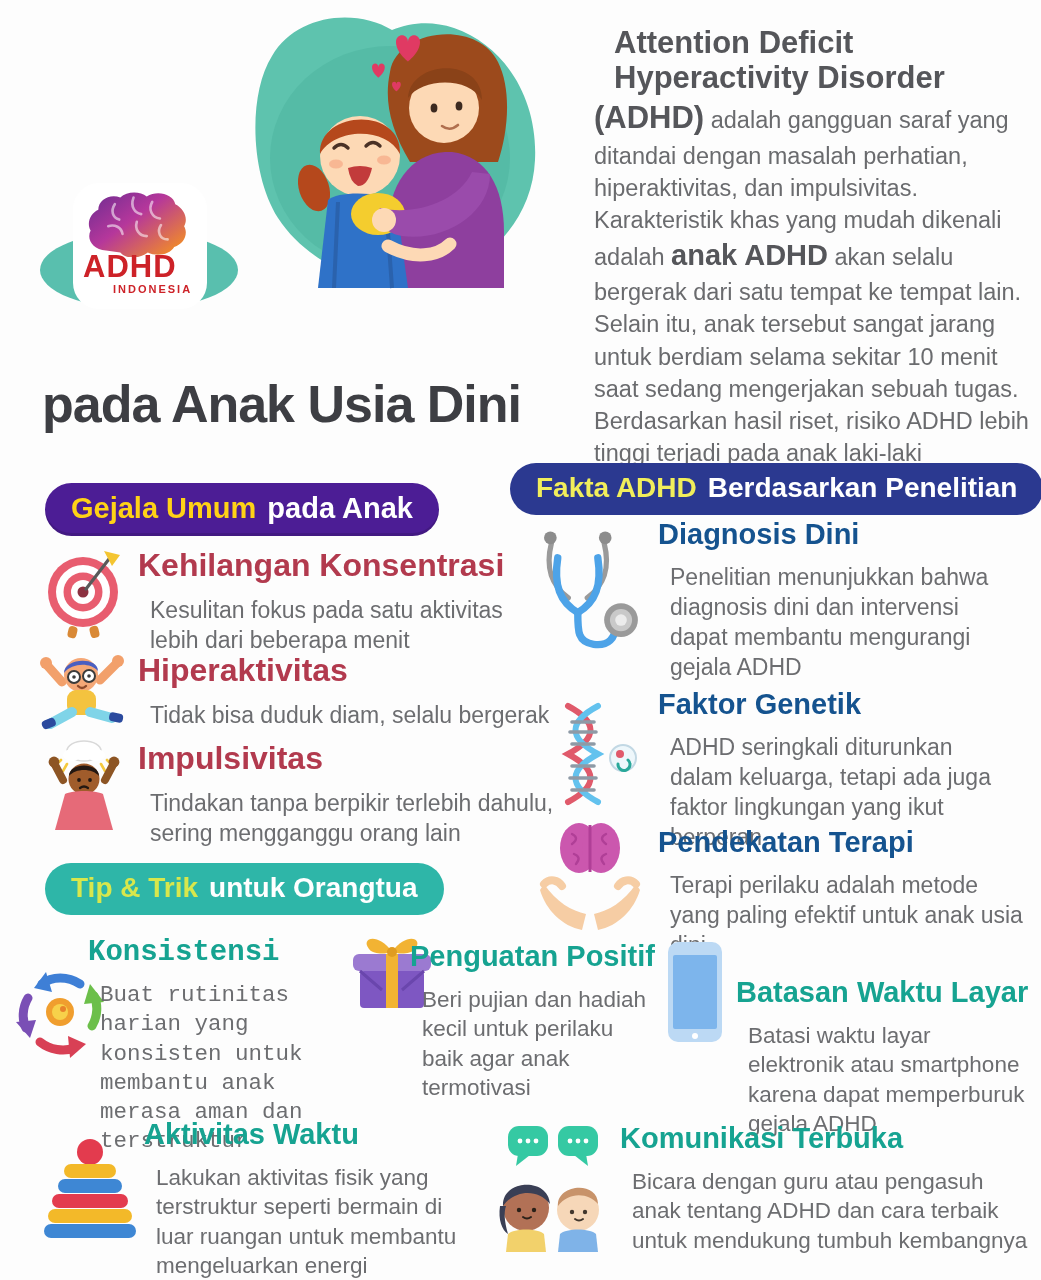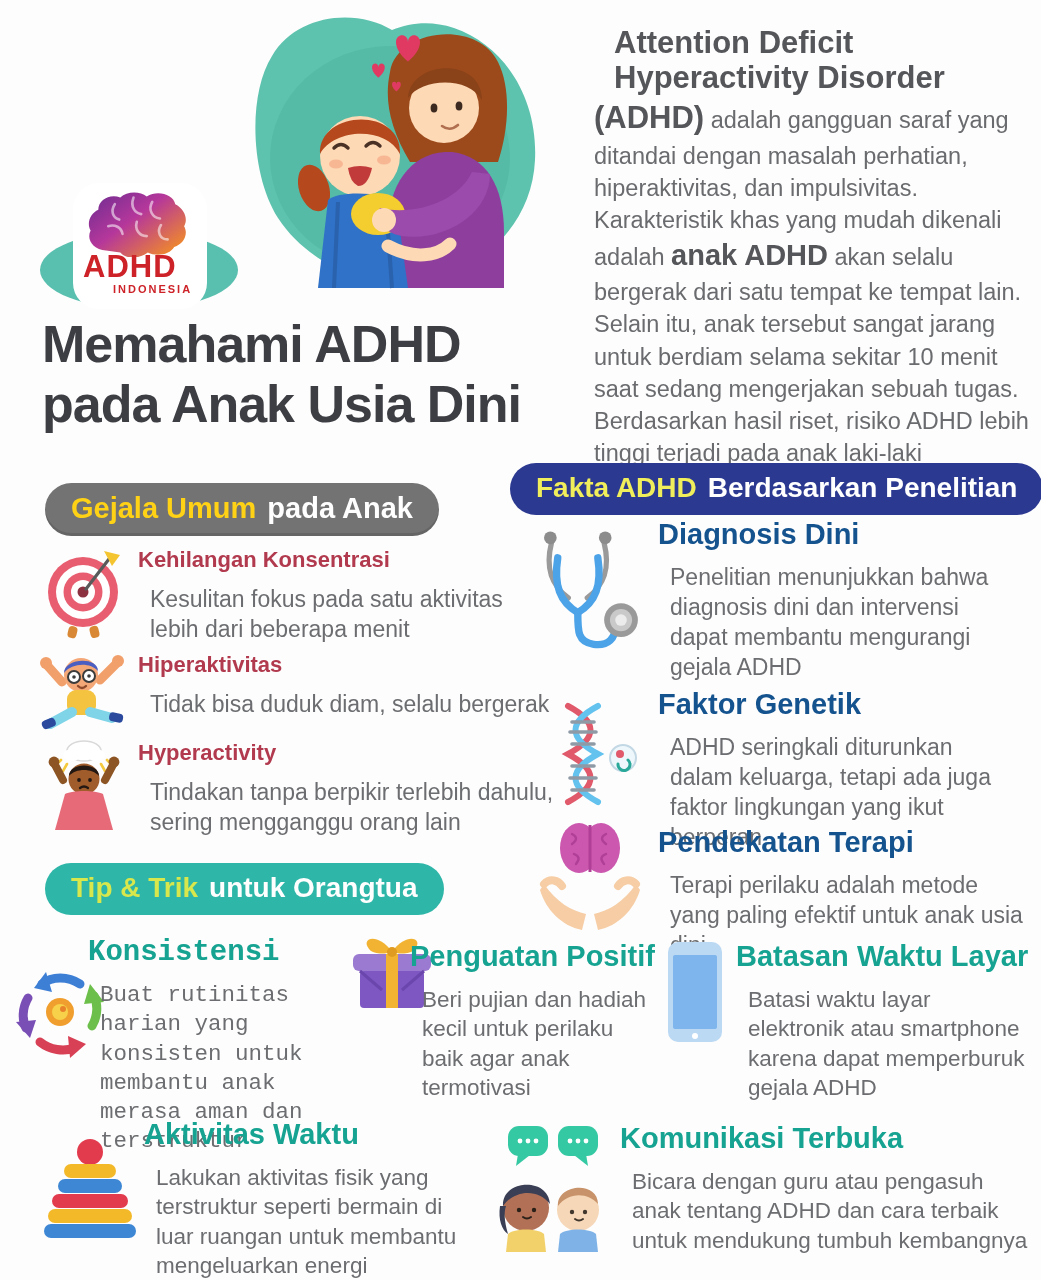--- a/index.html
+++ b/index.html
@@ -26,30 +26,30 @@
   
   .intro { left:594px; top:26px; width:437px; }
   .intro-heading { font-size:31px; font-weight:bold; color:#55565a; line-height:1.12;margin-left:20px; }
   .intro-body { margin:2px 0 0 0; font-size:23.5px; color:#6a6b6e; line-height:1.37; }
   .intro-adhd { font-size:31px; font-weight:bold; color:#55565a; }
   .intro-inline-bold { font-size:29px; font-weight:bold; color:#55565a; }
 
   
   .badge { display:inline-block; border-radius:999px; padding:9px 26px 11px 26px;
     font-weight:bold; white-space:nowrap; }
-  .badge-red  { background:#737373; font-size:29px; box-shadow:inset 0 -3px 0 rgba(0,0,0,.12); }
+  .badge-red  { background:#4c1d95; font-size:29px; box-shadow:inset 0 -3px 0 rgba(0,0,0,.12); }
   .badge-blue { background:#2b3990; font-size:28px; }
   .badge-teal { background:#2eb6a8; font-size:28px; }
   .hl-yellow { color:#ffd216; }
   .hl-pale   { color:#f1ee5b; }
   .hl-lime   { color:#d8e74c;text-align:center; }
   .badge-rest { color:#ffffff; margin-left:11px; }
 
   
-  .item-title-red  { font-size:22px; font-weight:bold; color:#b23a4e; margin:0 0 4px 0; }
+  .item-title-red  { font-size:32px; font-weight:bold; color:#b23a4e; margin:0 0 4px 0; }
   .item-title-blue { font-size:29px; font-weight:bold; color:#15538f; margin:0 0 4px 0; }
   .item-title-teal { font-size:27px; font-weight:bold; color:#16a391; margin:0 0 4px 0; }
   .item-desc { font-size:23px; color:#6c6d70; line-height:1.3; margin:12px; }
 </style>
 </head>
 <body>
 
 <div class="canvas">
 
   <div class="abs" style="left:35px; top:183px; width:210px; height:132px;">
@@ -105,21 +105,21 @@
     <path d="M150,244 C176,258 200,254 212,242" stroke="#fdd9b5" stroke-width="13" fill="none" stroke-linecap="round"></path>
 
     <g fill="#e03a63">
       <path transform="translate(158,34) scale(1.5)" d="M0,4 C0,-2 8,-2 8,4 C8,-2 16,-2 16,4 C16,11 8,17 8,17 C8,17 0,11 0,4 Z"></path>
       <path transform="translate(134,62) scale(0.8)" d="M0,4 C0,-2 8,-2 8,4 C8,-2 16,-2 16,4 C16,11 8,17 8,17 C8,17 0,11 0,4 Z"></path>
       <path transform="translate(154,80) scale(0.55)" d="M0,4 C0,-2 8,-2 8,4 C8,-2 16,-2 16,4 C16,11 8,17 8,17 C8,17 0,11 0,4 Z"></path>
     </g>
   </svg>
 
   <div class="abs page-title">
-    <span>Memahami ADHD</span><br>
+    <br>
     <span>pada Anak Usia Dini</span>
   </div>
 
   <div class="abs intro">
     <div class="intro-heading">
       <span>Attention Deficit</span><br>
       <span>Hyperactivity Disorder</span>
     </div>
     <p class="intro-body"><span class="intro-adhd">(ADHD)</span><span> adalah gangguan saraf yang ditandai dengan masalah perhatian, hiperaktivitas, dan impulsivitas. Karakteristik khas yang mudah dikenali adalah </span><span class="intro-inline-bold">anak ADHD</span><span> akan selalu bergerak dari satu tempat ke tempat lain. Selain itu, anak tersebut sangat jarang untuk berdiam selama sekitar 10 menit saat sedang mengerjakan sebuah tugas. Berdasarkan hasil riset, risiko ADHD lebih tinggi terjadi pada anak laki-laki dibandingkan dengan perempuan.</span></p>
   </div>
@@ -177,21 +177,21 @@
     <circle cx="9" cy="24" r="5.4" fill="#8d5524"></circle>
     <circle cx="69" cy="24" r="5.4" fill="#8d5524"></circle>
     <circle cx="39" cy="41" r="15.5" fill="#a05c2b"></circle>
     <path d="M24,38 C24,24 54,24 54,38 C47,30 31,30 24,38 Z" fill="#241812"></path>
     <circle cx="34" cy="42" r="1.9" fill="#241812"></circle>
     <circle cx="45" cy="42" r="1.9" fill="#241812"></circle>
     <path d="M35,50 q4,-3 8,0" stroke="#241812" stroke-width="2.2" fill="none" stroke-linecap="round"></path>
     <path d="M20,56 C28,52 50,52 58,56 L68,92 L10,92 Z" fill="#e66a78"></path>
   </svg>
   <div class="abs" style="left:138px; top:740px; width:430px;">
-    <p class="item-title-red">Hyperactivity</p>
+    <p class="item-title-red">Impulsivitas</p>
     <p class="item-desc">Tindakan tanpa berpikir terlebih dahulu, sering mengganggu orang lain</p>
   </div>
 
   <div class="abs badge badge-blue" style="left:510px; top:463px;">
     <span class="hl-pale">Fakta ADHD</span><span class="badge-rest">Berdasarkan Penelitian</span>
   </div>
 
   <svg class="abs" style="left:524px; top:524px;" width="116" height="132" viewBox="0 0 110 125">
     <path d="M26,18 C20,42 26,58 42,70" stroke="#9a9a9a" stroke-width="5" fill="none" stroke-linecap="round"></path>
     <path d="M76,18 C82,42 76,58 60,70" stroke="#9a9a9a" stroke-width="5" fill="none" stroke-linecap="round"></path>
@@ -269,21 +269,21 @@
   <div class="abs" style="left:410px; top:940px; width:260px;">
     <p class="item-title-teal" style="font-size:29px;">Penguatan Positif</p>
     <p class="item-desc" style="font-size:22.5px;">Beri pujian dan hadiah kecil untuk perilaku baik agar anak termotivasi</p>
   </div>
 
   <svg class="abs" style="left:666px; top:940px;" width="58" height="104" viewBox="0 0 58 104">
     <rect x="2" y="2" width="54" height="100" rx="10" fill="#bcd9f4"></rect>
     <rect x="7" y="15" width="44" height="74" rx="2" fill="#7db5ec"></rect>
     <circle cx="29" cy="96" r="3" fill="#ffffff"></circle>
   </svg>
-  <div class="abs" style="left:736px; top:940px; width:302px;">
+  <div class="abs" style="left:736px; top:976px; width:302px;">
     <p class="item-title-teal" style="font-size:29px;">Batasan Waktu Layar</p>
     <p class="item-desc" style="font-size:22.5px;">Batasi waktu layar elektronik atau smartphone karena dapat memperburuk gejala ADHD</p>
   </div>
 
   <svg class="abs" style="left:40px; top:1138px;" width="100" height="104" viewBox="0 0 100 104">
     <circle cx="50" cy="14" r="13" fill="#e33b4e"></circle>
     <rect x="24" y="26" width="52" height="14" rx="7" fill="#f3b929"></rect>
     <rect x="18" y="41" width="64" height="14" rx="7" fill="#3e87d4"></rect>
     <rect x="12" y="56" width="76" height="14" rx="7" fill="#e33b4e"></rect>
     <rect x="8" y="71" width="84" height="14" rx="7" fill="#f3b929"></rect>

